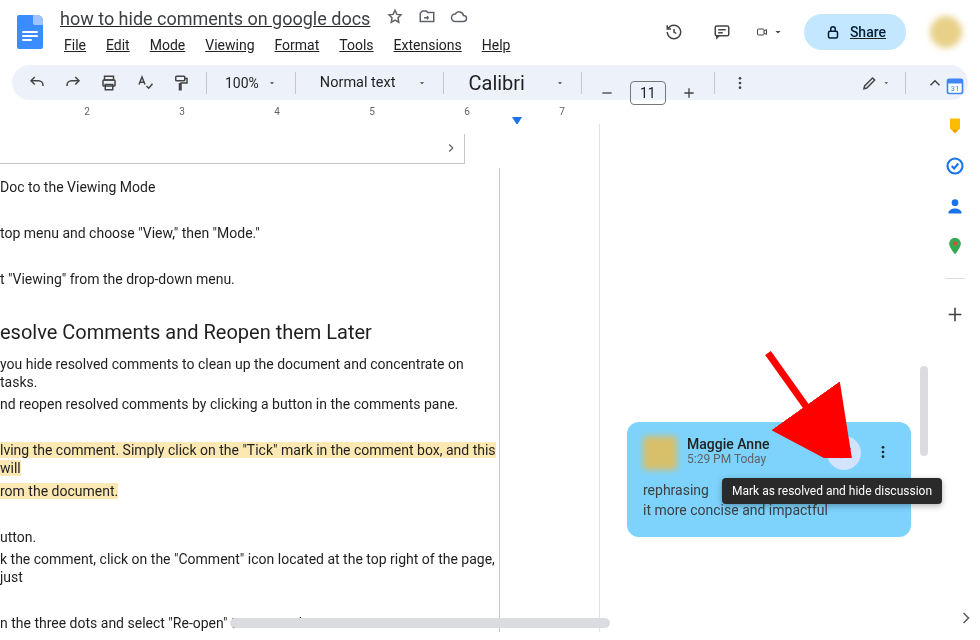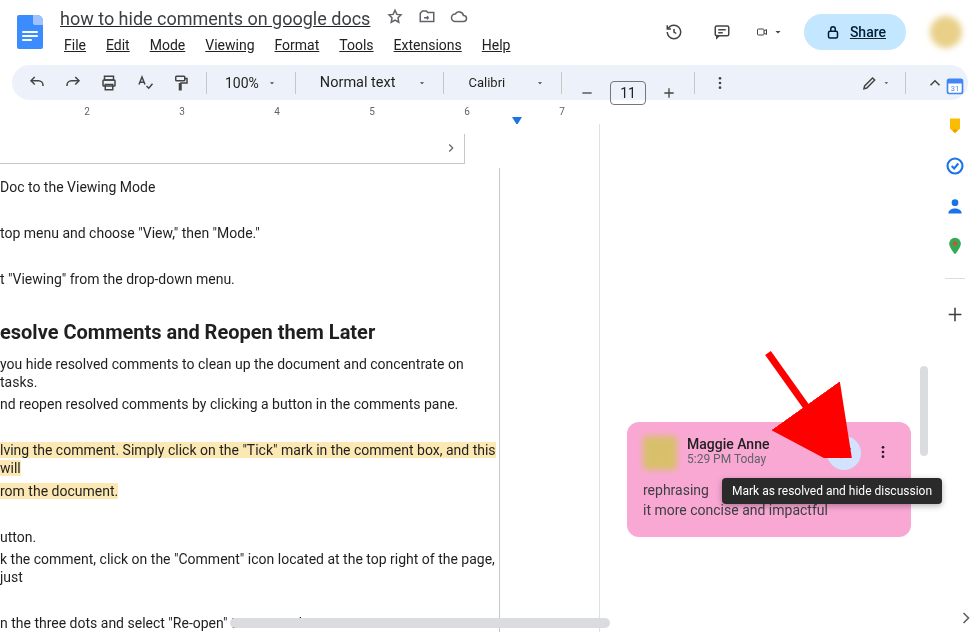--- a/index.html
+++ b/index.html
@@ -31,49 +31,49 @@
   .avatar-top { width:32px; height:32px; border-radius:50%; background: #e8d088; filter: blur(3px); margin-left:4px;}
   .toolbar-wrap { padding: 8px 12px 6px 12px; }
   .toolbar {
     background:#edf2fa; border-radius:30px; padding:4px 10px;
     display:flex; align-items:center; gap:6px; height:35px;
   }
   .tbtn { width:30px; height:30px; display:flex; align-items:center; justify-content:center; color:#444746; border-radius:4px; }
   .tsep { width:1px; height:22px; background:#c7c7c7; margin:0 4px; }
   .zoom-pill { display:flex; align-items:center; gap:8px; font-size:14px; color:#1f1f1f; padding:0 8px; }
   .style-pill { display:flex; align-items:center; gap:22px; font-size:14.5px; color:#1f1f1f; padding:0 6px 0 14px; }
-  .font-pill { display:flex; align-items:center; gap:30px; font-size:13px; color:#1f1f1f; padding:0 6px 0 14px; }
+  .font-pill { display:flex; align-items:center; gap:30px; font-size:20px; color:#1f1f1f; padding:0 6px 0 14px; }
   .dd { color:#444; }
   .sizebox { display:flex; align-items:center; gap:8px;margin-top:20px; }
   .sizebox .num { border:1px solid #747775; border-radius:4px; padding:3px 9px; font-size:14px; }
   .toolbar-right { margin-left:auto; display:flex; align-items:center; gap:10px; padding-right:8px;}
   .ruler { height:18px; position:relative; margin-left:12px; width:600px; overflow:hidden; font-size:10px; color:#5f6368;}
   .ruler .major { position:absolute; top:0; transform:translateX(-50%);}
   .ruler .indent { position:absolute; top:10px; }
   .workspace { position:relative; height: 508px; }
   .page {
     position:absolute; left:0; top:0; width:600px; height:100%; background:#fff;
     border-right:1px solid #e0e0e0; overflow:hidden;
   }
   .sheet1 { position:absolute; left:0; top:10px; width:465px; height:30px; background:#fff; border:1px solid #c7c7c7; border-left:none; border-top:none;}
   .sheet1 .exp { position:absolute; right:6px; top:6px; color:#5f6368; }
   .sheet2 { position:absolute; left:0; top:44px; width:500px; background:#fff; border:1px solid #c7c7c7; border-left:none; border-top:none; padding-bottom:60px;}
   .doc-body { padding: 8px 0 0 0; font-size:14px; color:#1f1f1f; line-height:1.3;}
   .doc-body p { margin: 0; padding: 2px 0; }
   .doc-body .gap { height:24px;}
-  .doc-body h2 { font-size:20px; font-weight:700; margin:4px 0 8px 0;}
+  .doc-body h2 { font-size:20px; font-weight:400; margin:4px 0 8px 0;}
   .hl { background:#fce8b2; }
   .right-rail { position:absolute; right:0; top:52px; bottom:0; width:50px; display:flex; flex-direction:column; align-items:center; gap:20px; padding-top:24px;}
   .rail-icon { width:20px; height:20px; }
   .rail-sep { width:20px; height:1px; background:#dadce0; margin-top:2px;}
   .plus-btn { font-size:26px; color:#3c4043; font-weight:300;}
   .show-side { position:absolute; right:4px; bottom:8px; color:#5f6368;}
   .comment-card {
     position:absolute; left:627px; top:298px; width:284px;
-    background:#f9a8d4; border-radius:12px; padding:14px 16px 16px 16px;
+    background:#7dd3fc; border-radius:12px; padding:14px 16px 16px 16px;
   }
   .c-head { display:flex; align-items:flex-start; gap:10px; }
   .c-avatar { width:34px; height:34px; border-radius:4px; background:#d8c06a; filter:blur(3px); }
   .c-name { font-size:14px; font-weight:500; color:#1f1f1f;}
   .c-time { font-size:12px; color:#5f6368;}
   .c-actions { margin-left:auto; display:flex; align-items:center; gap:10px;}
   .check-btn { width:34px; height:34px; border-radius:50%; background:#d3e3fd; display:flex; align-items:center; justify-content:center;}
   .dots-btn { font-size:20px; color:#1f1f1f; padding:0 4px;}
   .c-body { margin-top:10px; font-size:14px; color:#3c4043; line-height:1.45;}
   .tooltip {

